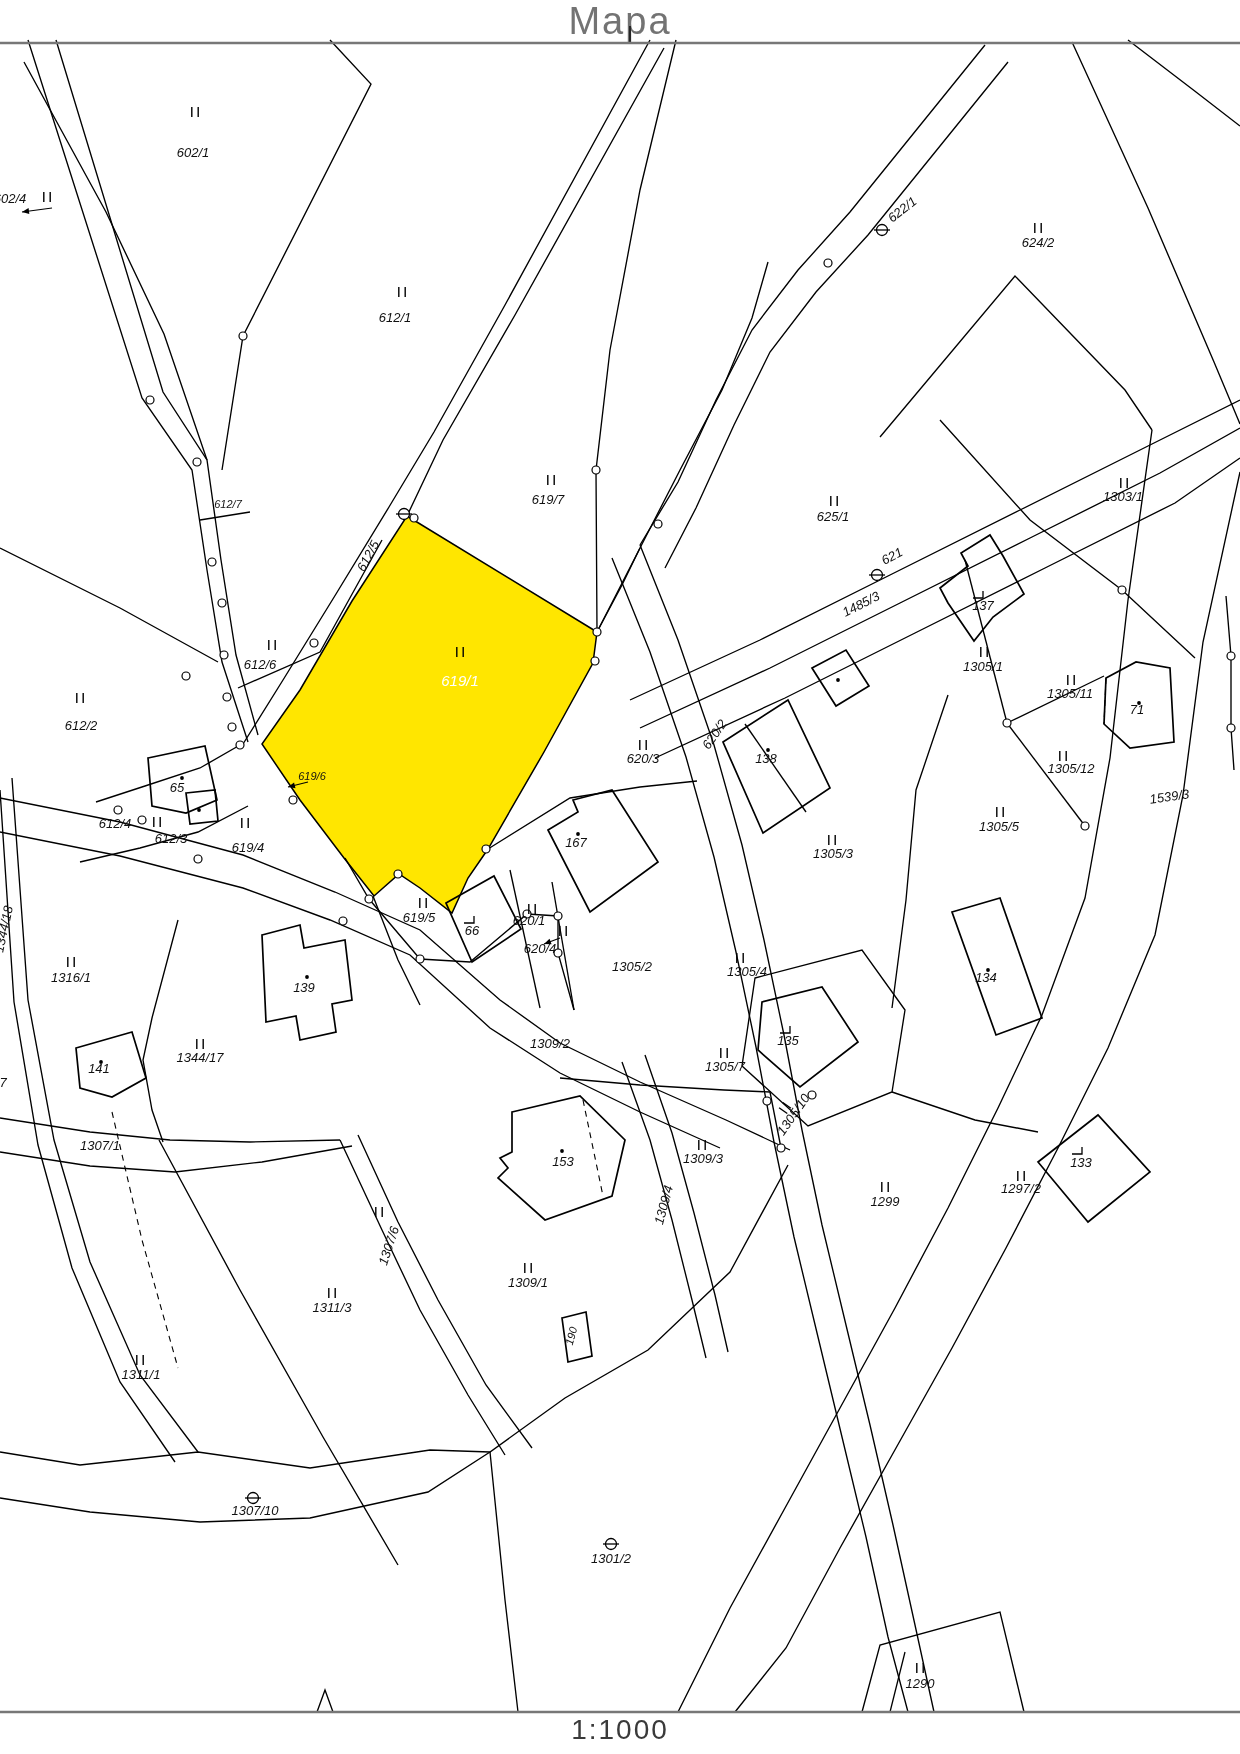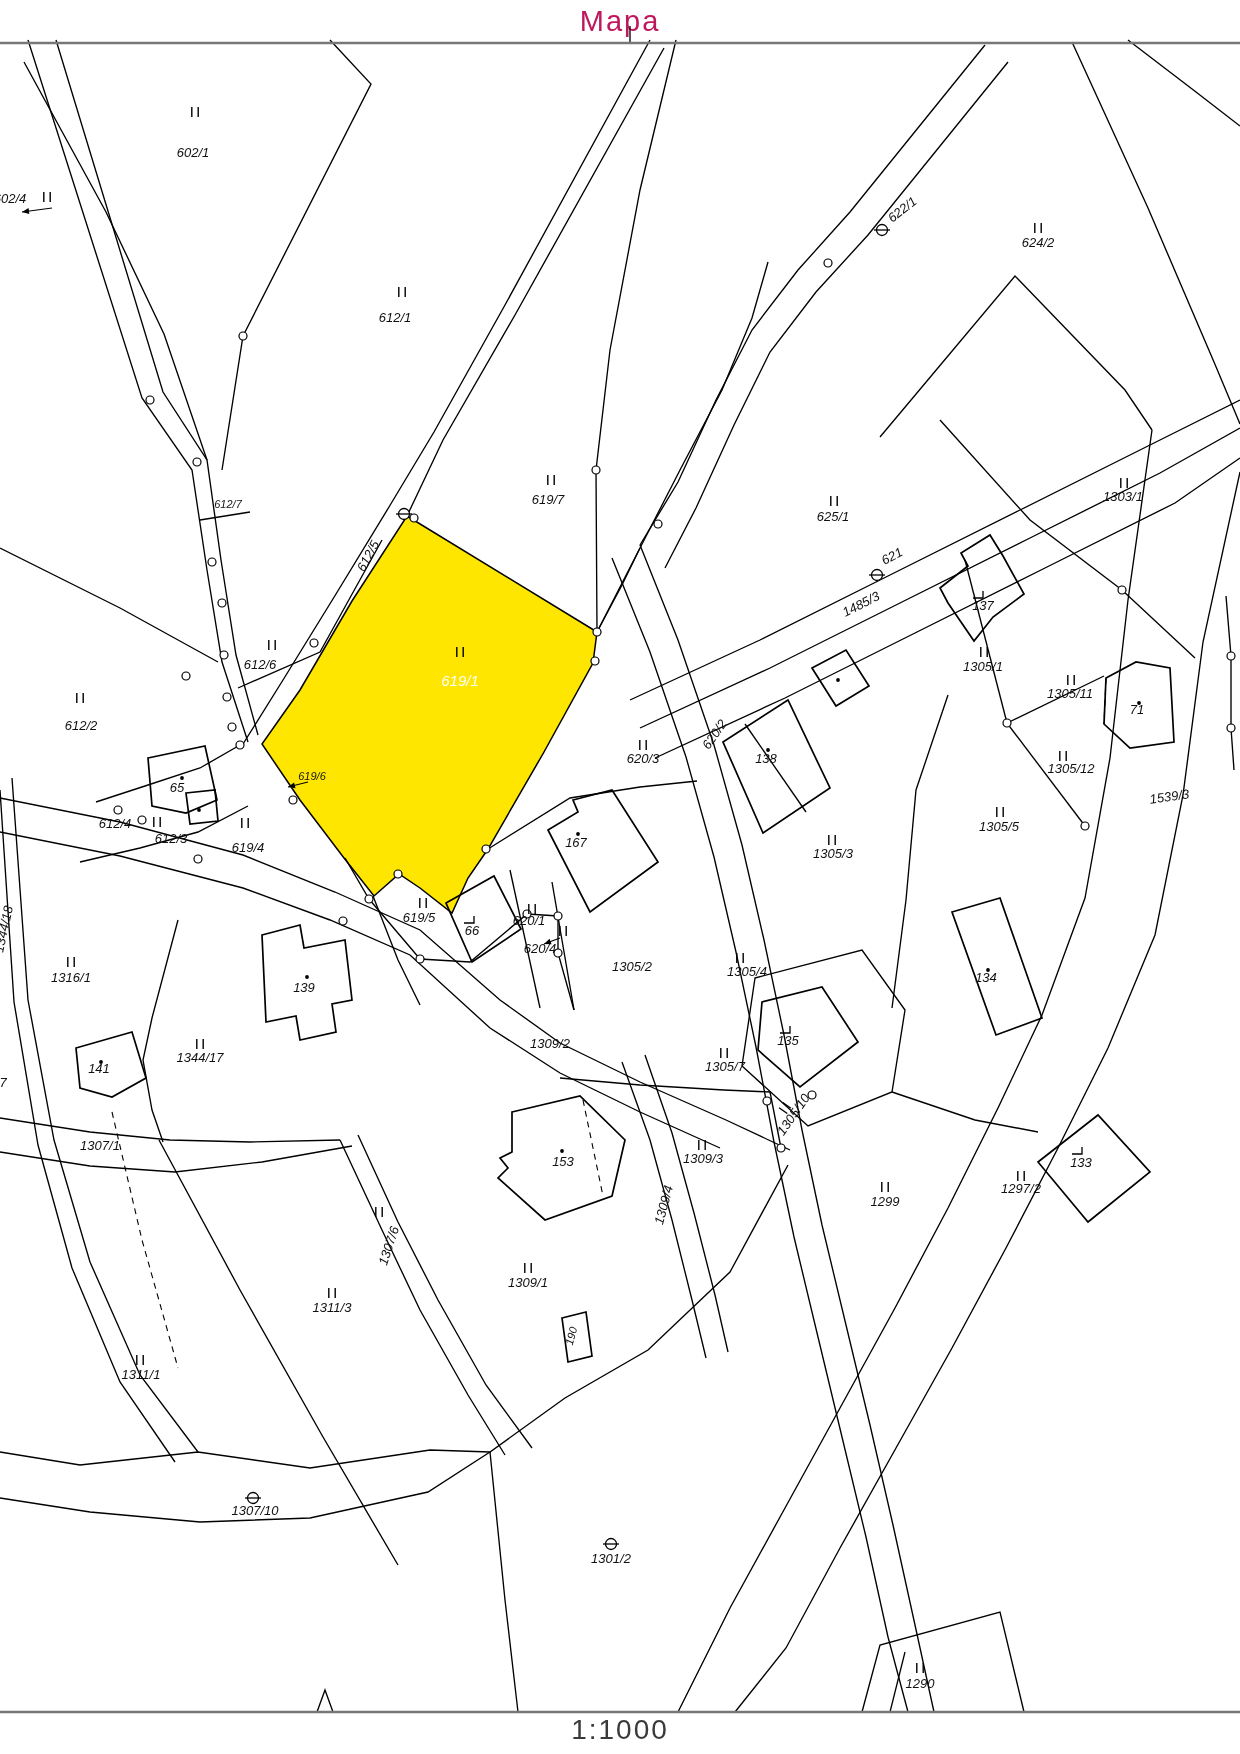--- a/index.html
+++ b/index.html
@@ -1,19 +1,19 @@
 <!DOCTYPE html>
 <html><head>
 <meta charset="utf-8">
 <style>
   html,body{margin:0;padding:0;background:#e8e8e8;}
   .page{position:relative;width:1240px;height:1754px;background:#ffffff;overflow:hidden;
         font-family:"Liberation Sans",sans-serif;}
   .map-title{position:absolute;top:0;left:0;width:100%;text-align:center;
-             font-size:29px;font-weight:300;letter-spacing:2px;color:#be185d;line-height:42px;}
+             font-size:38px;font-weight:300;letter-spacing:2px;color:#737373;line-height:42px;}
   .map-scale{position:absolute;top:1714px;left:0;width:100%;text-align:center;
              font-size:28px;font-weight:300;letter-spacing:2px;color:#3a3a3a;}
   svg{position:absolute;top:0;left:0;}
   .rule{stroke:#777777;stroke-width:2.5;}
 </style>
 </head>
 <body>
 
 <div class="page">
   <div class="map-title">Mapa</div>

